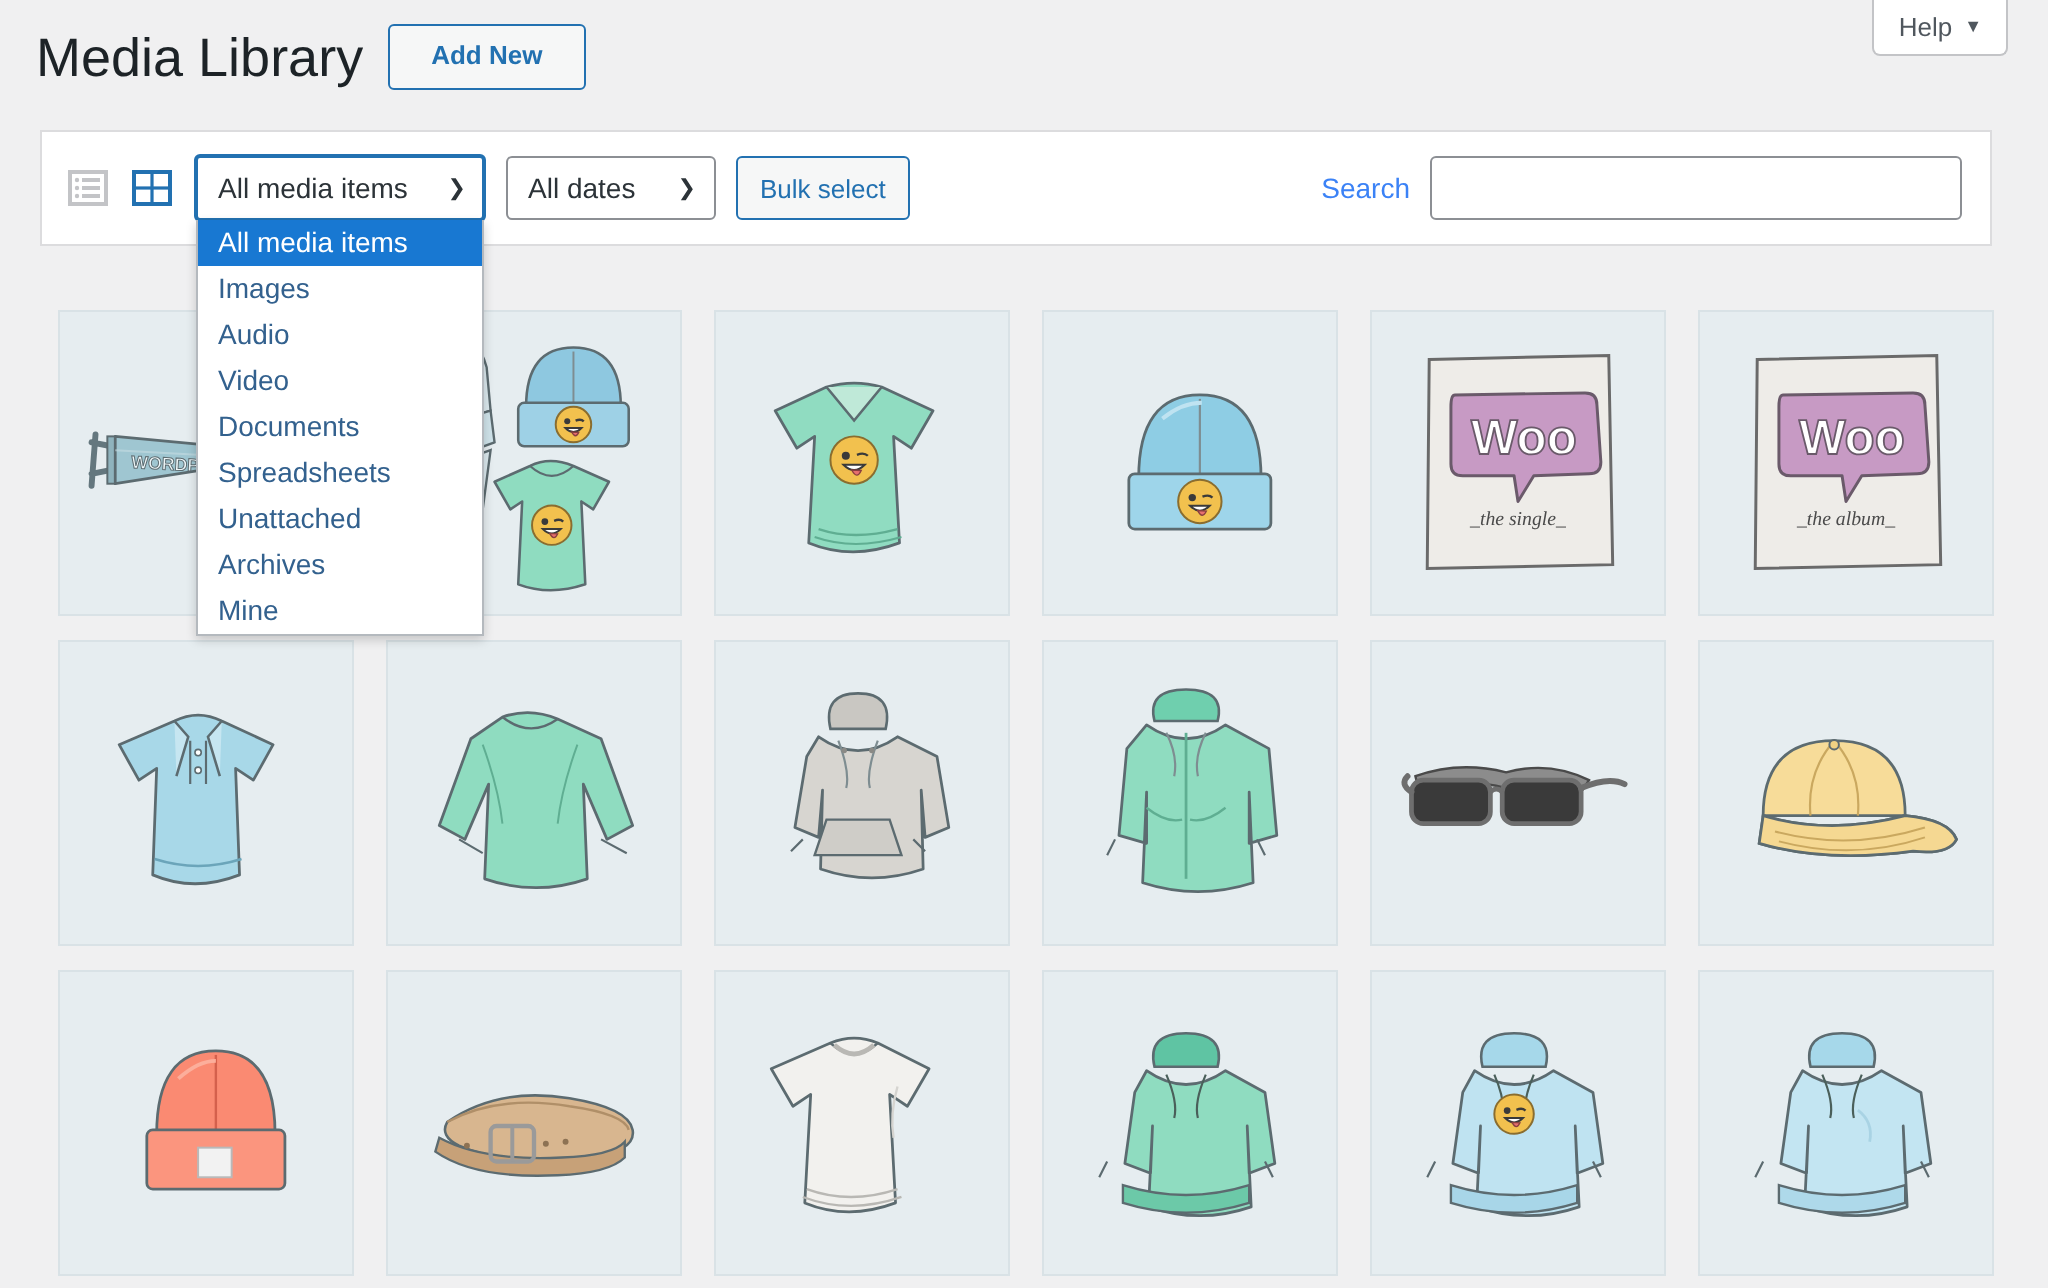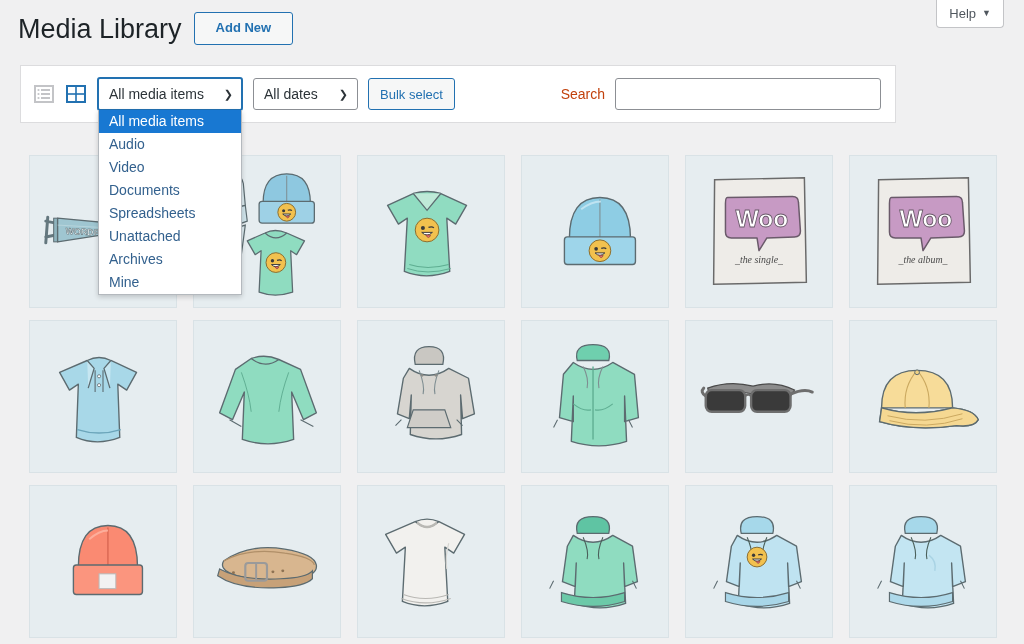--- a/index.html
+++ b/index.html
@@ -46,21 +46,21 @@
     padding: 5px 21px;
     border-radius: 3px;
     line-height: 1.6;
     cursor: pointer;
     white-space: nowrap;
   }
 
   
   #toolbar {
     position: absolute; top: 65px; left: 20px;
-    width: 876px; height: 58px;
+    width: 976px; height: 58px;
     background: #fff;
     border: 1px solid #dcdcde;
     display: flex; align-items: center;
     padding: 0 12px;
     z-index: 20;
   }
   .tb-left { display: flex; align-items: center; gap: 10px; }
   .tb-right { margin-left: auto; display: flex; align-items: center; gap: 10px; padding-right: 2px;}
 
   
@@ -140,21 +140,21 @@
     border: 1px solid #2271b1;
     color: #2271b1;
     font-size: 13px;
     padding: 6px 11px;
     border-radius: 3px;
     height: 32px;
     cursor: pointer;
     white-space: nowrap;
   }
 
-  #search-label { font-size: 14px; color: #c2410c; }
+  #search-label { font-size: 14px; color: #3b82f6; }
   #search-input {
     width: 266px; height: 32px;
     border: 1px solid #8c8f94;
     border-radius: 3px;
     background: #fff;
     font-size: 14px;
     padding: 0 8px;
     font-family: "Liberation Sans", sans-serif;
     color: #2c3338;
     outline: none;
@@ -220,20 +220,21 @@
         <rect x="3" y="11.8" width="7.2" height="6.2" fill="#fff"></rect>
         <rect x="11.8" y="11.8" width="7.2" height="6.2" fill="#fff"></rect>
       </svg>
     </span>
 
     <div id="media-type-wrap">
       <select id="media-type-select"><option>All media items</option><option>Images</option><option>Audio</option><option>Video</option><option>Documents</option><option>Spreadsheets</option><option>Archives</option><option>Unattached</option><option>Mine</option></select>
       <span class="sel-caret">❯</span>
       <ul id="media-type-list">
           <li class="selected">All media items</li>
+          <li>Images</li>
           <li>Audio</li>
           <li>Video</li>
           <li>Documents</li>
           <li>Spreadsheets</li>
           <li>Unattached</li>
           <li>Archives</li>
           <li>Mine</li>
         </ul>
     </div>
 

